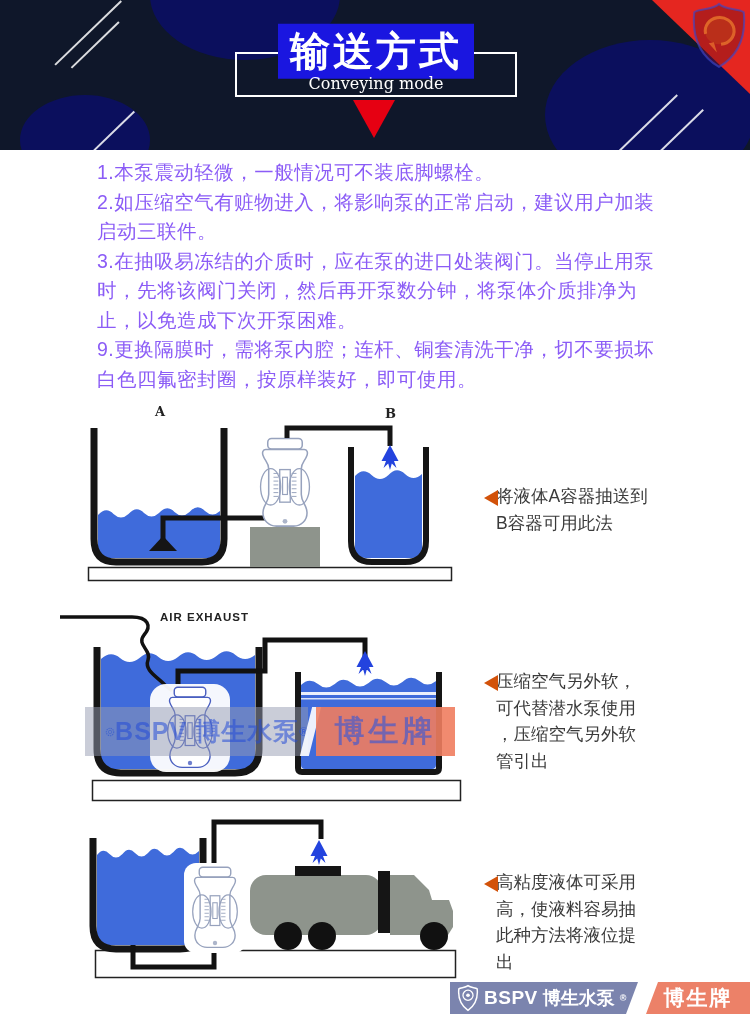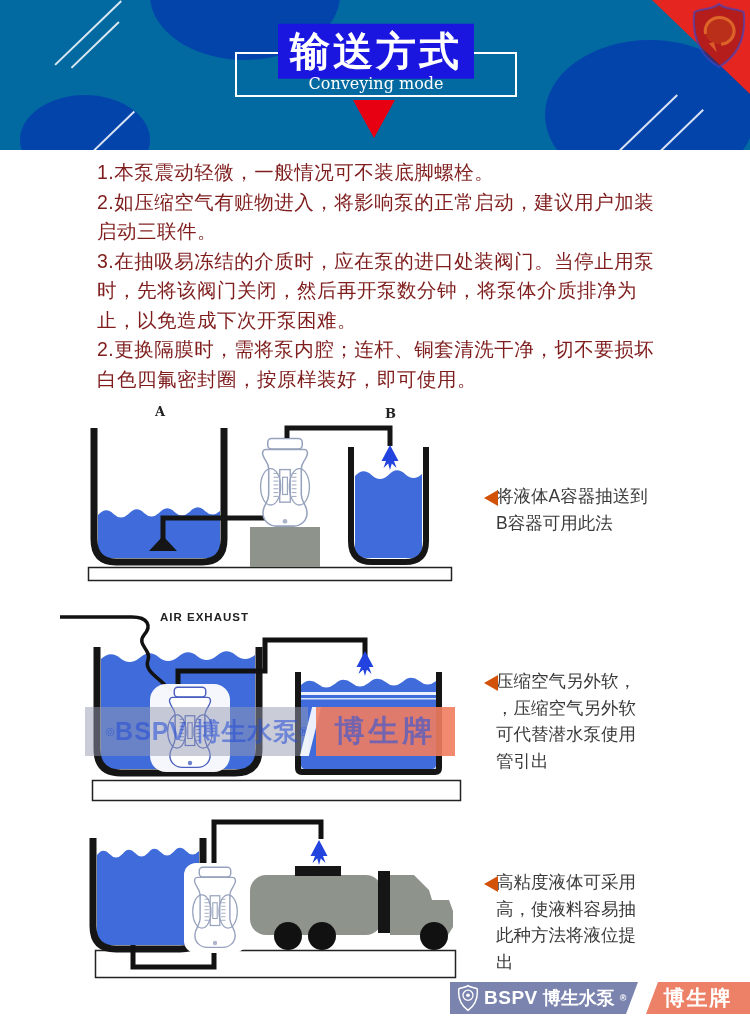--- a/index.html
+++ b/index.html
@@ -1,35 +1,35 @@
 <!DOCTYPE html>
 <html><head>
 <meta charset="utf-8">
 <style>
   html,body{margin:0;padding:0;background:#fff;}
   #page{position:relative;width:750px;height:1018px;background:#fff;overflow:hidden;
         font-family:"Liberation Sans",sans-serif;}
   
-  .header{position:absolute;left:0;top:0;width:750px;height:150px;background:#0369a1;overflow:hidden;}
+  .header{position:absolute;left:0;top:0;width:750px;height:150px;background:#0f172a;overflow:hidden;}
   .blob{position:absolute;border-radius:50%;background:rgba(5,0,190,0.35);}
   .dline{position:absolute;height:1.5px;background:rgba(255,255,255,0.85);transform:rotate(-44deg);}
   .corner-red{position:absolute;left:652px;top:0;width:98px;height:94px;background:#e52620;
               clip-path:polygon(0 0,100% 0,100% 100%);}
   .emblem{position:absolute;left:690px;top:2px;}
   .title-box{position:absolute;left:235px;top:52px;width:282px;height:45px;border:2px solid #fff;box-sizing:border-box;}
   .title-box h1{position:absolute;left:50%;top:0;transform:translate(-50%,-55%);margin:0;background:#1a16e0;
       padding:0 12px;font-size:40px;font-weight:bold;color:#fff;letter-spacing:3px;white-space:nowrap;
       font-family:"Liberation Sans",sans-serif;}
   .subtitle{position:absolute;left:0;bottom:2px;width:100%;text-align:center;color:#fff;font-size:16px;
       font-family:"DejaVu Serif",serif;}
   .red-tri{position:absolute;left:353px;top:100px;width:0;height:0;
       border-left:21px solid transparent;border-right:21px solid transparent;border-top:38px solid #e60012;}
   
   .instructions{position:absolute;left:97px;top:158px;width:562px;}
-  .instructions p{margin:0;font-size:19.5px;line-height:29.5px;color:#7f1d1d;letter-spacing:0.5px;}
+  .instructions p{margin:0;font-size:19.5px;line-height:29.5px;color:#8b5cf6;letter-spacing:0.5px;}
   
   .dsvg{position:absolute;}
   .caption{position:absolute;width:175px;}
   .cap-tri{position:absolute;left:0;top:7px;width:0;height:0;
       border-top:8px solid transparent;border-bottom:8px solid transparent;border-right:14px solid #d2520a;}
   .cap-lines{margin-left:12px;font-size:17.5px;line-height:26.5px;color:#3a3a3a;}
   
   .wm-gray{position:absolute;left:85px;top:707px;width:223px;height:49px;background:rgba(150,155,178,0.5);
       display:flex;align-items:center;padding-left:20px;box-sizing:border-box;z-index:5;}
   .wm-text{font-size:25px;font-weight:bold;color:rgba(35,75,215,0.55);white-space:nowrap;letter-spacing:1px;}
@@ -96,21 +96,21 @@
       <h1>输送方式</h1>
       <div class="subtitle">Conveying mode</div>
     </div>
     <div class="red-tri"></div>
   </div>
 
   <div class="instructions">
     <p>1.本泵震动轻微，一般情况可不装底脚螺栓。</p>
     <p>2.如压缩空气有赃物进入，将影响泵的正常启动，建议用户加装启动三联件。</p>
     <p>3.在抽吸易冻结的介质时，应在泵的进口处装阀门。当停止用泵时，先将该阀门关闭，然后再开泵数分钟，将泵体介质排净为止，以免造成下次开泵困难。</p>
-    <p>2.更换隔膜时，需将泵内腔；连杆、铜套清洗干净，切不要损坏白色四氟密封圈，按原样装好，即可使用。</p>
+    <p>9.更换隔膜时，需将泵内腔；连杆、铜套清洗干净，切不要损坏白色四氟密封圈，按原样装好，即可使用。</p>
   </div>
 
   <svg class="dsvg" style="left:85px;top:400px" width="380" height="185" viewBox="0 0 380 185">
     <rect x="3.5" y="167.5" width="363" height="13" fill="#fff" stroke="#222" stroke-width="1.5"></rect>
     <path d="M13,115 q8,-9 15.5,-1 q7.5,7 15,0 q8,-9 15.5,-1 q7.5,7 15,0 q8,-9 15.5,-1 q7.5,7 15,0 q8,-9 15.5,-1 q7.5,7 15,0 L135,147 Q135,158 124,158 H24 Q13,158 13,147 Z" fill="#3f6bdb"></path>
     <path d="M9,28 V139 Q9,162 31,162 H117 Q139,162 139,139 V28" fill="none" stroke="#151515" stroke-width="7"></path>
     <path d="M181,118 H78 V140" fill="none" stroke="#151515" stroke-width="5"></path>
     <polygon points="64,151 92,151 78,136" fill="#151515"></polygon>
     <path d="M270,76 q8,-9 16.5,-1 q8.5,8 17,0 q8,-9 16.5,-1 q8.5,8 17,0 L337,148 Q337,158 327,158 H281 Q270,158 270,148 Z" fill="#3f6bdb"></path>
     <path d="M266,47 V141 Q266,162 287,162 H320 Q341,162 341,141 V47" fill="none" stroke="#151515" stroke-width="6"></path>
@@ -156,22 +156,22 @@
   </div>
   <div class="wm-slash"></div>
   <div class="wm-salmon">
     <span>博生牌</span>
   </div>
 
   <div class="caption" style="left:484px;top:668px">
     <div class="cap-tri"></div>
     <div class="cap-lines">
       <div>压缩空气另外软，</div>
+      <div>可代替潜水泵使用</div>
       <div>，压缩空气另外软</div>
-      <div>可代替潜水泵使用</div>
       <div>管引出</div>
     </div>
   </div>
 
   <svg class="dsvg" style="left:60px;top:815px" width="410" height="170" viewBox="0 0 410 170">
     <rect x="35.5" y="135.5" width="360" height="27" fill="#fff" stroke="#222" stroke-width="1.5"></rect>
     <path d="M37,40 q6,-8 12.5,-1 q6.5,7 13,0 q6,-8 12.5,-1 q6.5,7 13,0 q6,-8 12.5,-1 q6.5,7 13,0 q6,-8 12.5,-1 q6.5,7 13,0 L139,120 Q139,130 129,130 H47 Q37,130 37,120 Z" fill="#3f6bdb"></path>
     <path d="M33,23 V111 Q33,134 56,134 H120 Q143,134 143,111 V23" fill="none" stroke="#151515" stroke-width="7"></path>
     <path d="M73,130 V152 H154 V136" fill="none" stroke="#111" stroke-width="5"></path>
     <path d="M154,52 V7 H261 V24" fill="none" stroke="#111" stroke-width="5"></path>

